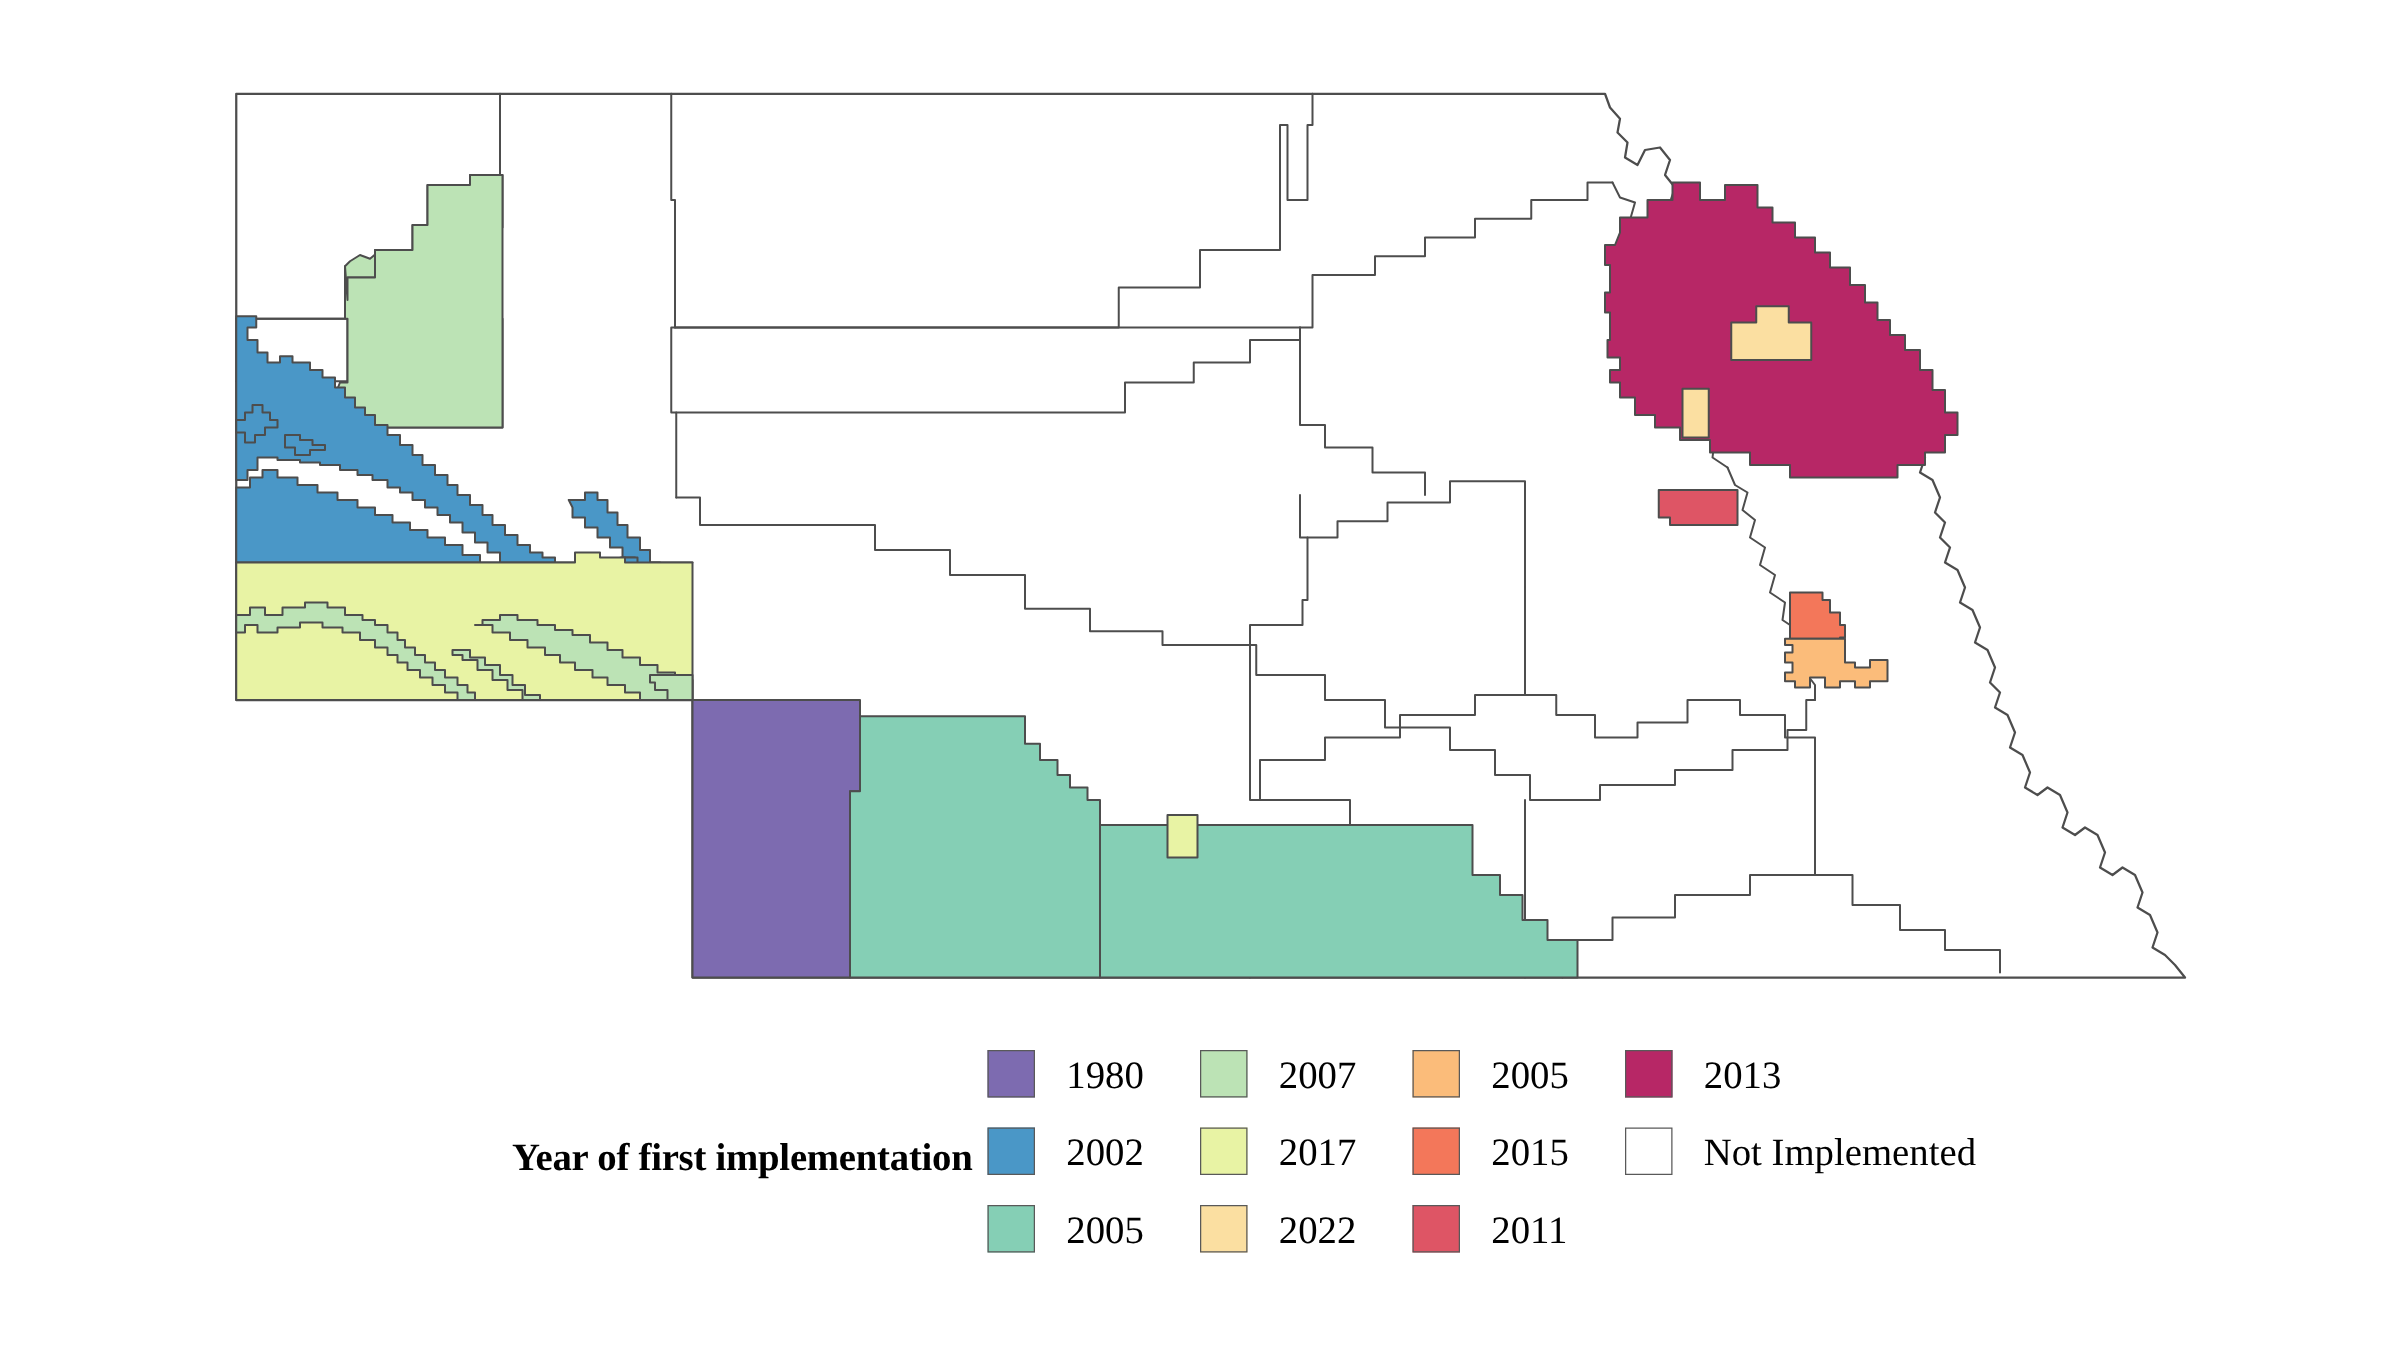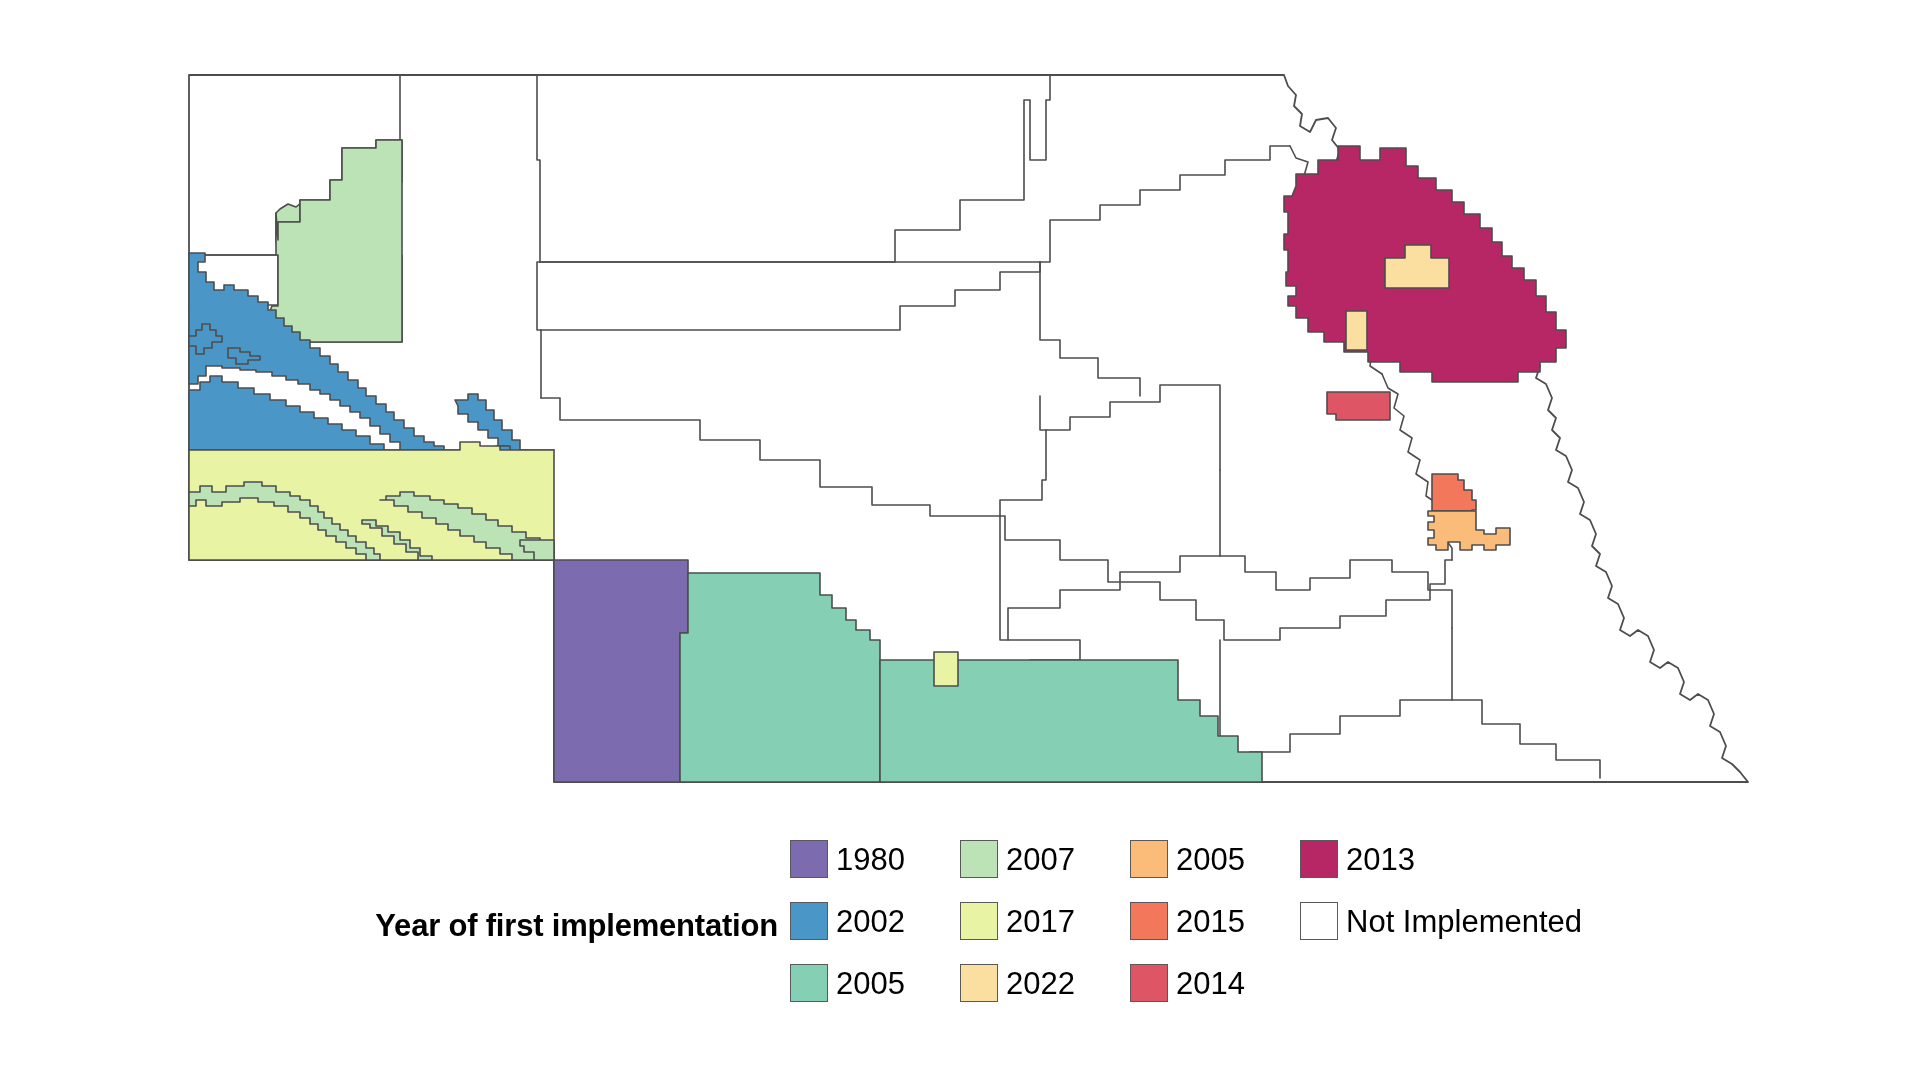--- a/index.html
+++ b/index.html
@@ -48,44 +48,44 @@
   .legend-title {
     position: absolute;
     left: 258px;
     top: 80px;
     width: 520px;
     text-align: right;
     font-size: 31px;
     font-weight: bold;
     color: #000000;
     letter-spacing: -0.2px;
-    font-family: Liberation Sans, sans-serif;
+    font-family: Liberation Serif, serif;
     white-space: nowrap;
   }
   .legend-col {
     position: absolute;
     top: 0;
   }
   .legend-row {
     display: flex;
     align-items: center;
     height: 62px;
   }
   .swatch {
     width: 38px;
     height: 38px;
     box-sizing: border-box;
     border: 1.6px solid #595959;
     flex: 0 0 auto;
   }
   .legend-label {
-    margin-left: 8px;
+    margin-left: 25px;
     font-size: 31px;
     color: #000000;
-    font-family: Liberation Sans, sans-serif;
+    font-family: Liberation Serif, serif;
     white-space: nowrap;
     line-height: 1;
   }
 </style>
 </head>
 <body>
 
 <div id="page">
 
   <div id="map-figure">
@@ -345,21 +345,21 @@
         <div class="legend-row">
           <span class="swatch" style="background:#FBBC7A;"></span>
           <span class="legend-label">2005</span>
         </div>
         <div class="legend-row">
           <span class="swatch" style="background:#F3775A;"></span>
           <span class="legend-label">2015</span>
         </div>
         <div class="legend-row">
           <span class="swatch" style="background:#DE5565;"></span>
-          <span class="legend-label">2014</span>
+          <span class="legend-label">2011</span>
         </div>
       </div>
 
       <div class="legend-col" style="left:1300px;">
         <div class="legend-row">
           <span class="swatch" style="background:#B72766;"></span>
           <span class="legend-label">2013</span>
         </div>
         <div class="legend-row">
           <span class="swatch" style="background:#ffffff;"></span>

